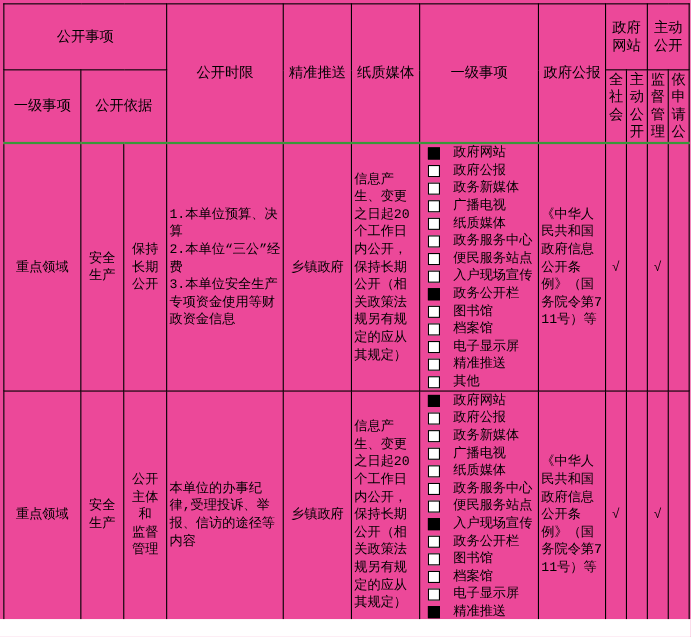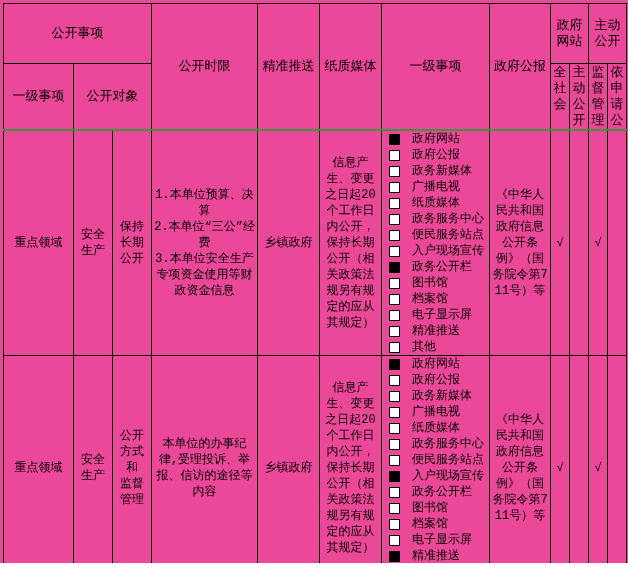--- a/index.html
+++ b/index.html
@@ -21,21 +21,21 @@
   tr.row-2{height:223px;}
   td.hdr{font-size:13px;line-height:16px;}
   
   tr.body-top td{border-top:2px solid #3a963a;}
   
   td.vhdr{vertical-align:top;}
   .vclip{height:64px;overflow:hidden;padding-top:1px;word-break:break-all;}
   
   td.wrap2{padding:0 6px;white-space:pre-line;}
   
-  td.para{text-align:center;padding:0 2px;white-space:pre-line;}
+  td.para{text-align:left;padding:0 2px;white-space:pre-line;}
   
   td.channels{vertical-align:middle;}
   .chan-list{overflow:hidden;}
   .chan-line{display:flex;align-items:center;height:16px;padding-left:7px;}
   .chk{width:9px;height:9px;border:1px solid #000;flex:none;background:#fff;}
   .chk.filled{background:#000;border-color:#000;}
   .chan-label{margin-left:12px;white-space:nowrap;}
   td.tick{font-size:12px;}
 </style>
 </head>
@@ -65,21 +65,21 @@
       <td class="hdr" rowspan="2">精准推送</td>
       <td class="hdr" rowspan="2">纸质媒体</td>
       <td class="hdr" rowspan="2">一级事项</td>
       <td class="hdr" rowspan="2">政府公报</td>
       <td class="hdr" colspan="2">政府网站</td>
       <td class="hdr" colspan="2">主动公开</td>
     </tr>
 
     <tr class="hdr-b">
       <td class="hdr">一级事项</td>
-      <td class="hdr" colspan="2">公开对象</td>
+      <td class="hdr" colspan="2">公开依据</td>
       <td class="hdr vhdr">
             <div class="vclip">全社会</div>
           </td>
       <td class="hdr vhdr">
             <div class="vclip">主动公开</div>
           </td>
       <td class="hdr vhdr">
             <div class="vclip">监督管理</div>
           </td>
       <td class="hdr vhdr">
@@ -159,21 +159,21 @@
       <td class="para">《中华人民共和国政府信息公开条例》（国务院令第711号）等</td>
       <td class="tick">√</td>
       <td class="tick"></td>
       <td class="tick">√</td>
       <td class="tick"></td>
     </tr>
 
     <tr class="row-2">
       <td>重点领域</td>
       <td class="wrap2">安全生产</td>
-      <td class="wrap2">公开方式
+      <td class="wrap2">公开主体
 和
 监督管理</td>
       <td class="para">本单位的办事纪律,受理投诉、举报、信访的途径等内容</td>
       <td>乡镇政府</td>
       <td class="para">信息产生、变更之日起20个工作日内公开，保持长期公开（相关政策法规另有规定的应从其规定）</td>
       <td class="channels">
             <div class="chan-list">
               <div class="chan-line">
                 <span class="chk filled"></span>
                 <span class="chan-label">政府网站</span>

